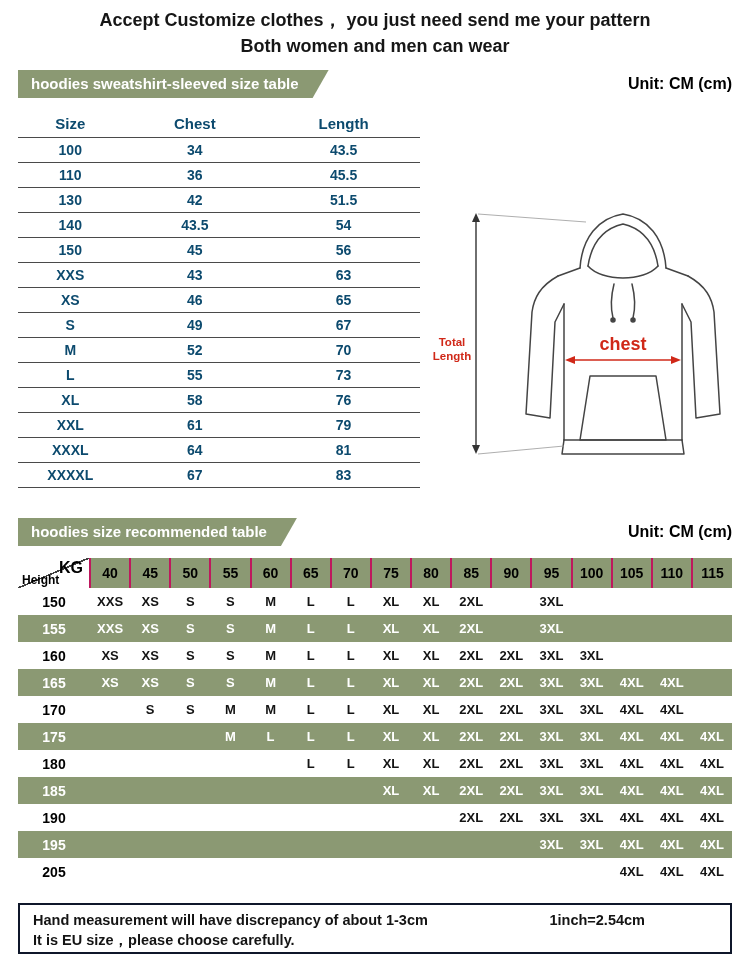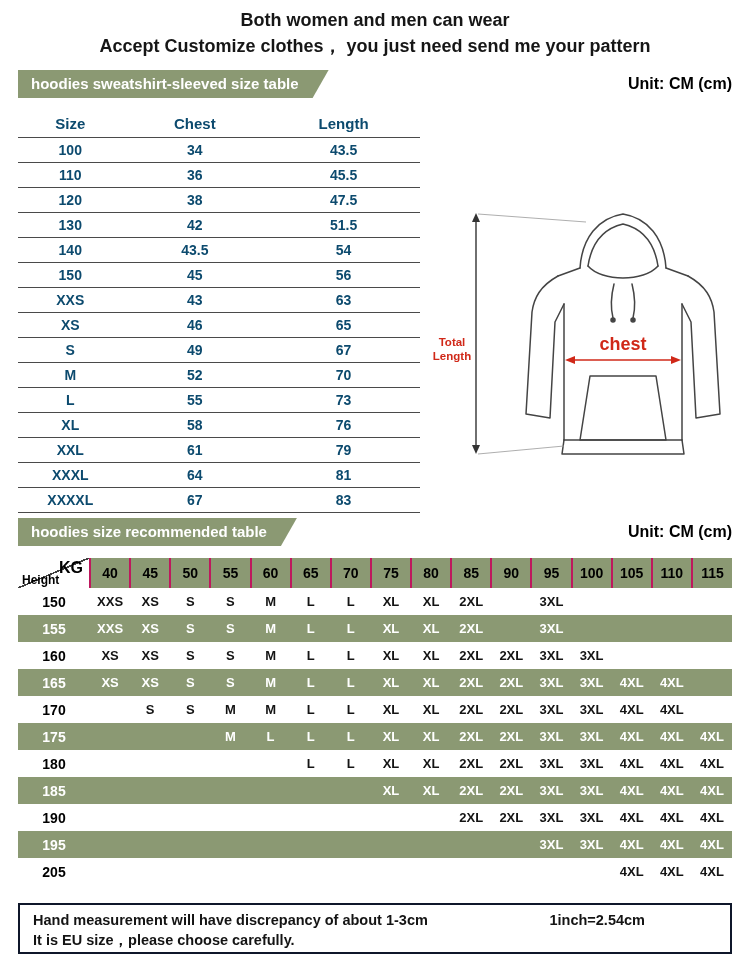--- a/index.html
+++ b/index.html
@@ -74,22 +74,22 @@
   }
   .footer-line1 { display:flex; }
   .footer-line1 .inch { margin-left:auto; margin-right:72px; }
 </style>
 </head>
 <body>
 
 <div class="page">
 
   <div class="title">
+    <div>Accept Customize clothes， you just need send me your pattern</div>
     <div>Both women and men can wear</div>
-    <div>Accept Customize clothes， you just need send me your pattern</div>
   </div>
 
   <div class="band-row first">
     <div class="banner">hoodies sweatshirt-sleeved size table</div>
     <div class="unit">Unit: CM (cm)</div>
   </div>
 
   <table class="size-table">
     <colgroup>
         <col class="c1">
@@ -106,25 +106,20 @@
     <tbody>
         <tr>
           <td>100</td>
           <td>34</td>
           <td>43.5</td>
         </tr>
         <tr>
           <td>110</td>
           <td>36</td>
           <td>45.5</td>
-        </tr>
-        <tr>
-          <td>120</td>
-          <td>38</td>
-          <td>47.5</td>
         </tr>
         <tr>
           <td>130</td>
           <td>42</td>
           <td>51.5</td>
         </tr>
         <tr>
           <td>140</td>
           <td>43.5</td>
           <td>54</td>

